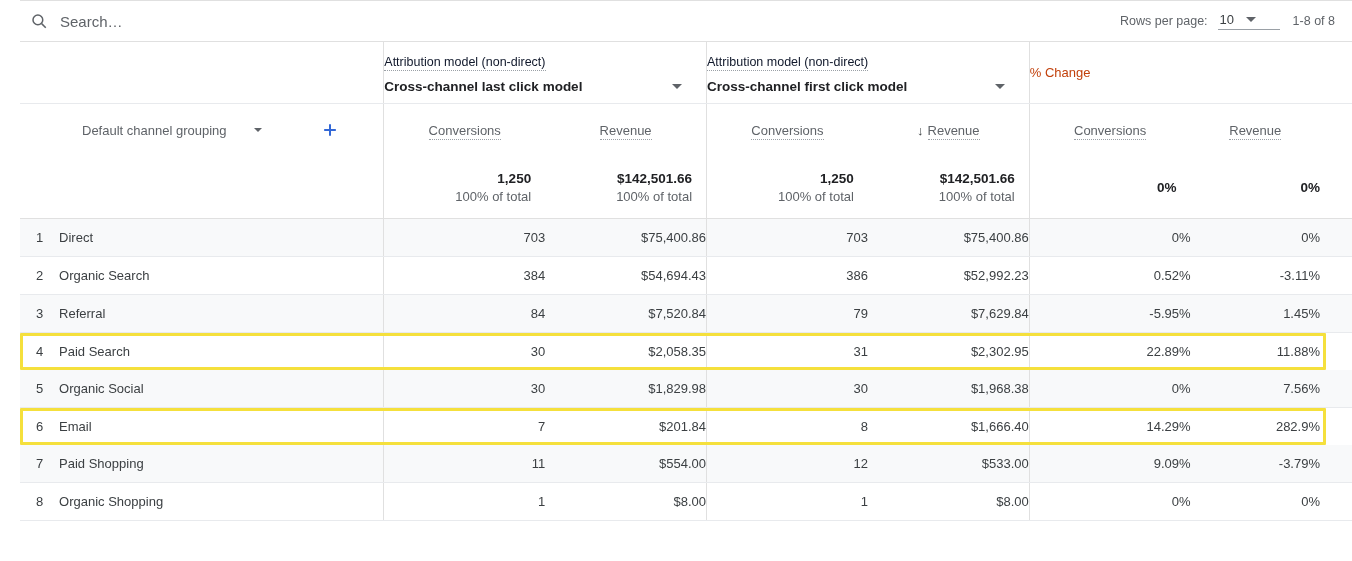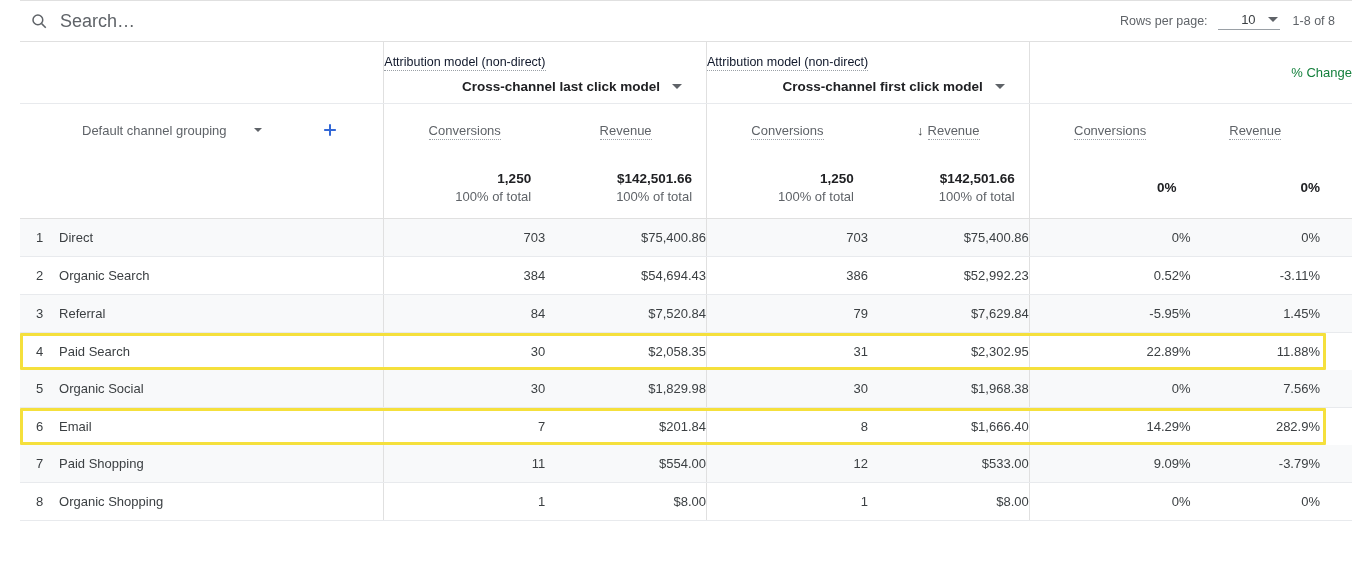--- a/index.html
+++ b/index.html
@@ -49,21 +49,21 @@
     flex: 0 0 18px;
     margin-right: 12px;
     color: #5f6368;
     display: block;
   }
   .search-input {
     border: 0;
     outline: 0;
     background: transparent;
     font-family: "Liberation Sans", sans-serif;
-    font-size: 18px;
+    font-size: 15px;
     color: #5f6368;
     width: 280px;
     padding: 0;
   }
   .search-input::placeholder { color: #5f6368; opacity: 1; }
 
   .toolbar-right {
     margin-left: auto;
     display: flex;
     align-items: center;
@@ -74,21 +74,21 @@
     font-size: 12.5px;
     color: #5f6368;
     margin-right: 10px;
   }
   .rows-select {
     display: flex;
     align-items: center;
     border-bottom: 1px solid #9aa0a6;
     padding: 0 2px 2px 2px;
     min-width: 58px;
-    justify-content: flex-end;
+    justify-content: flex-start;
     cursor: pointer;
   }
   .rows-value {
     font-size: 13px;
     color: #3c4043;
   }
   .caret {
     width: 0; height: 0;
     border-left: 5px solid transparent;
     border-right: 5px solid transparent;
@@ -131,34 +131,34 @@
     font-size: 12.5px;
     color: #0f172a;
     border-bottom: 1px dotted #9aa0a6;
     display: inline-block;
     line-height: 16px;
     cursor: default;
   }
   .attr-pick {
     display: flex;
     align-items: center;
-    justify-content: flex-end;
+    justify-content: space-between;
     margin-top: 8px;
     padding-right: 24px;
     cursor: pointer;
   }
   .attr-value {
     font-size: 13.5px;
     font-weight: bold;
     color: #202124;
   }
   .pct-change-head {
     font-size: 13px;
-    color: #15803d;
-    text-align: right;
+    color: #c2410c;
+    text-align: left;
     padding-right: 32px;
   }
 
   
   .mh-row td { height: 52px; vertical-align: middle; }
   .dim-picker {
     display: flex;
     align-items: center;
     padding-left: 62px;
   }

